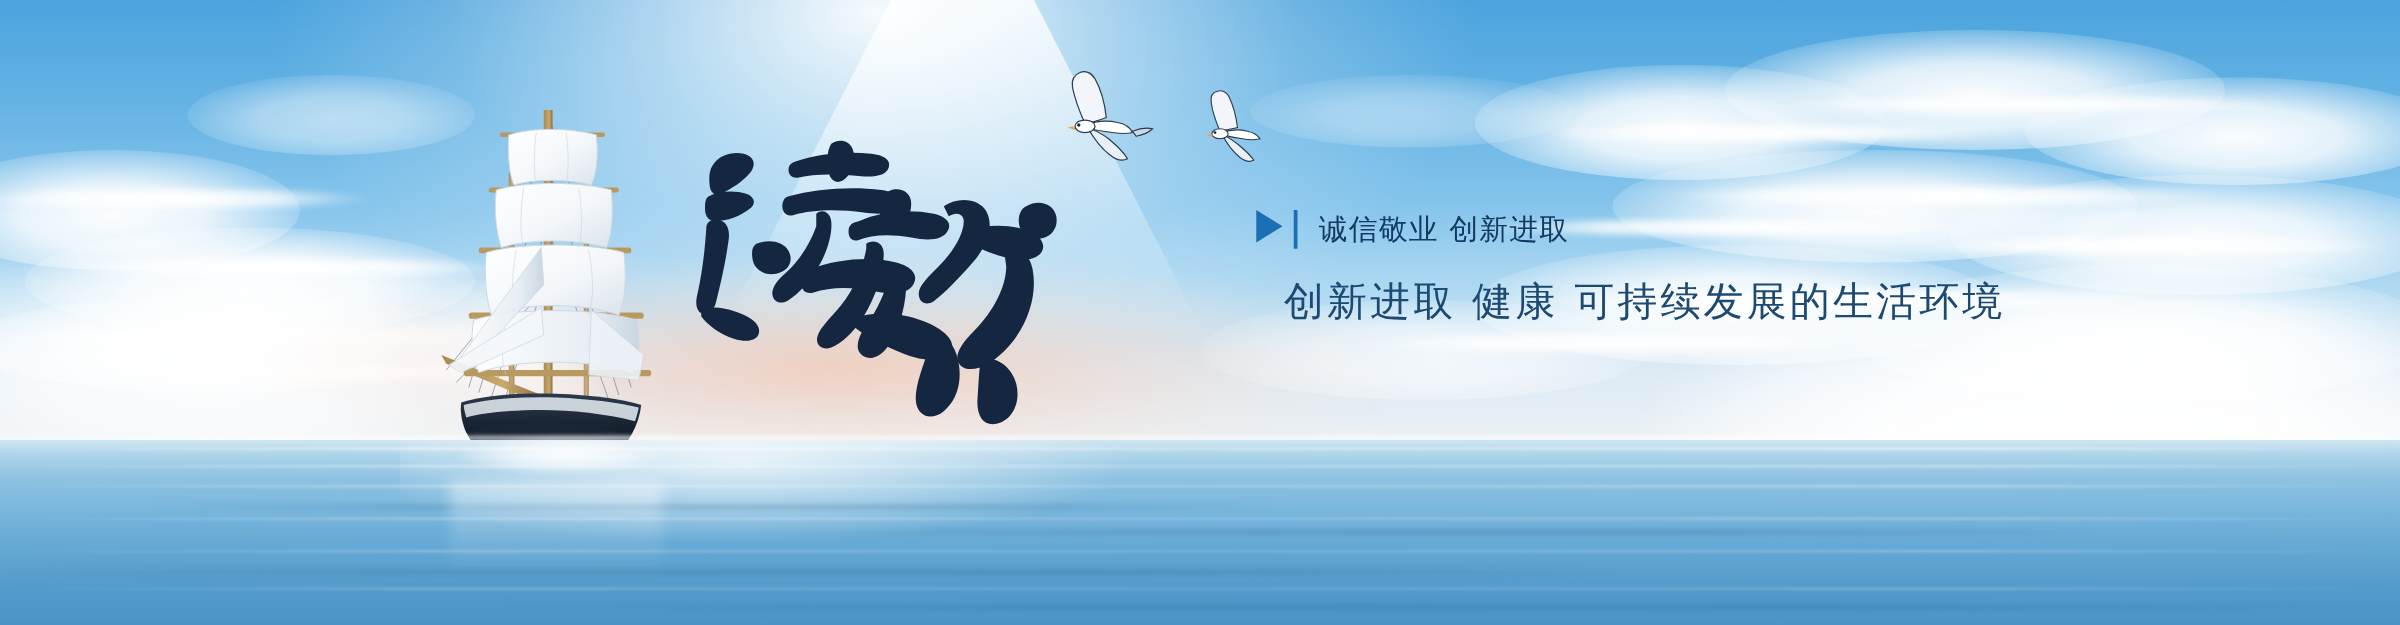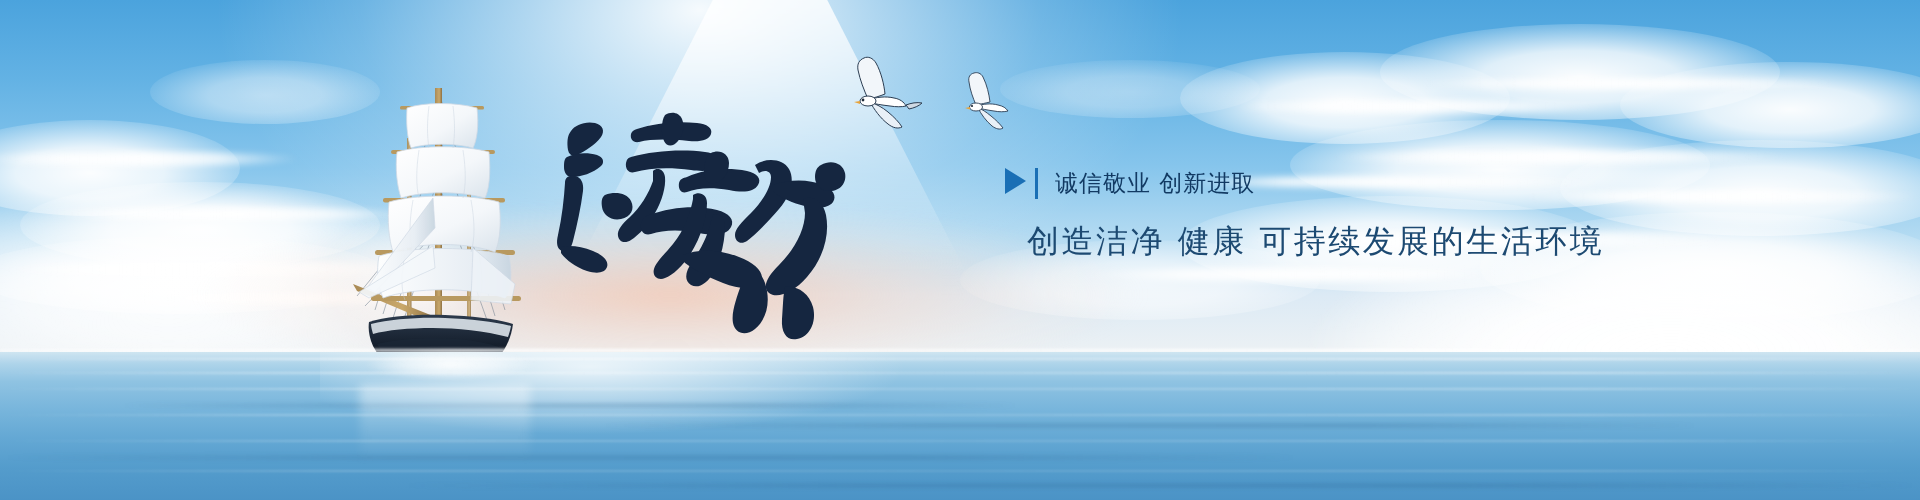--- a/index.html
+++ b/index.html
@@ -320,21 +320,21 @@
     </svg>
   </div>
 
 
   <div class="tagline-block">
     <div class="tagline-top">
       <div class="play-tri"></div>
       <div class="v-bar"></div>
       <div class="tagline-1">诚信敬业  创新进取</div>
     </div>
-    <div class="tagline-2">创造洁净  健康  可持续发展的生活环境</div>
+    <div class="tagline-2">创新进取  健康  可持续发展的生活环境</div>
   </div>
 
   <div class="ship-glow"></div>
   <div class="ship">
     <svg width="200" height="310" viewBox="0 0 200 310">
       <defs>
         <linearGradient id="sailG" x1="0" y1="0" x2="1" y2="1">
           <stop offset="0%" stop-color="#ffffff"></stop>
           <stop offset="55%" stop-color="#f4f7fa"></stop>
           <stop offset="100%" stop-color="#dbe4ec"></stop>

